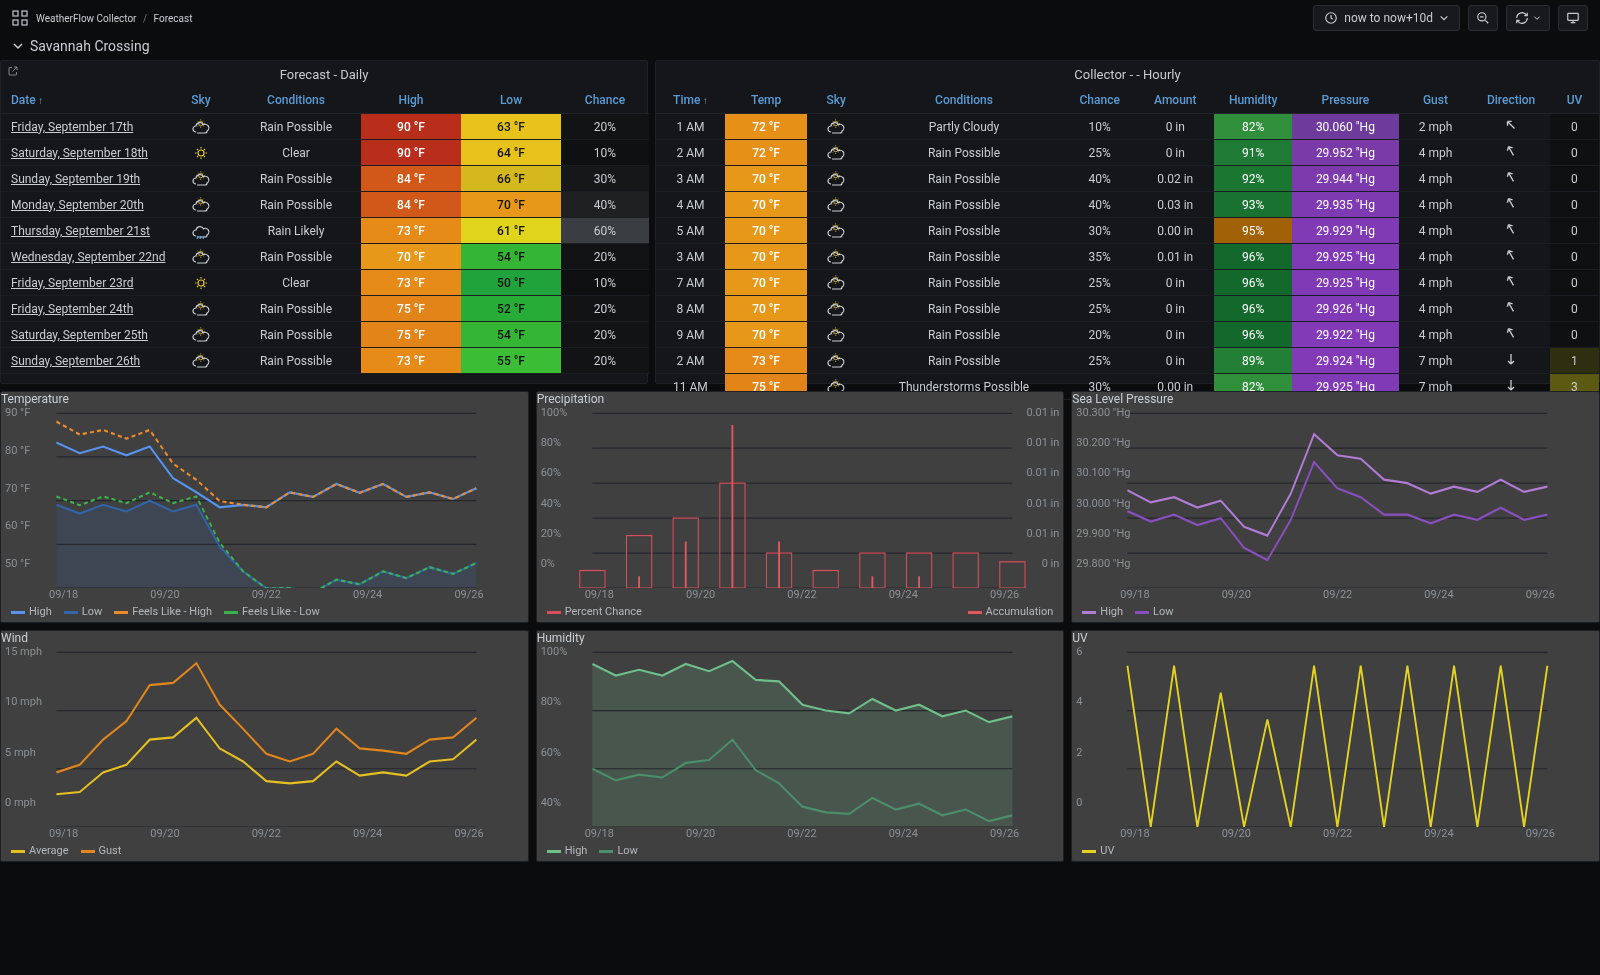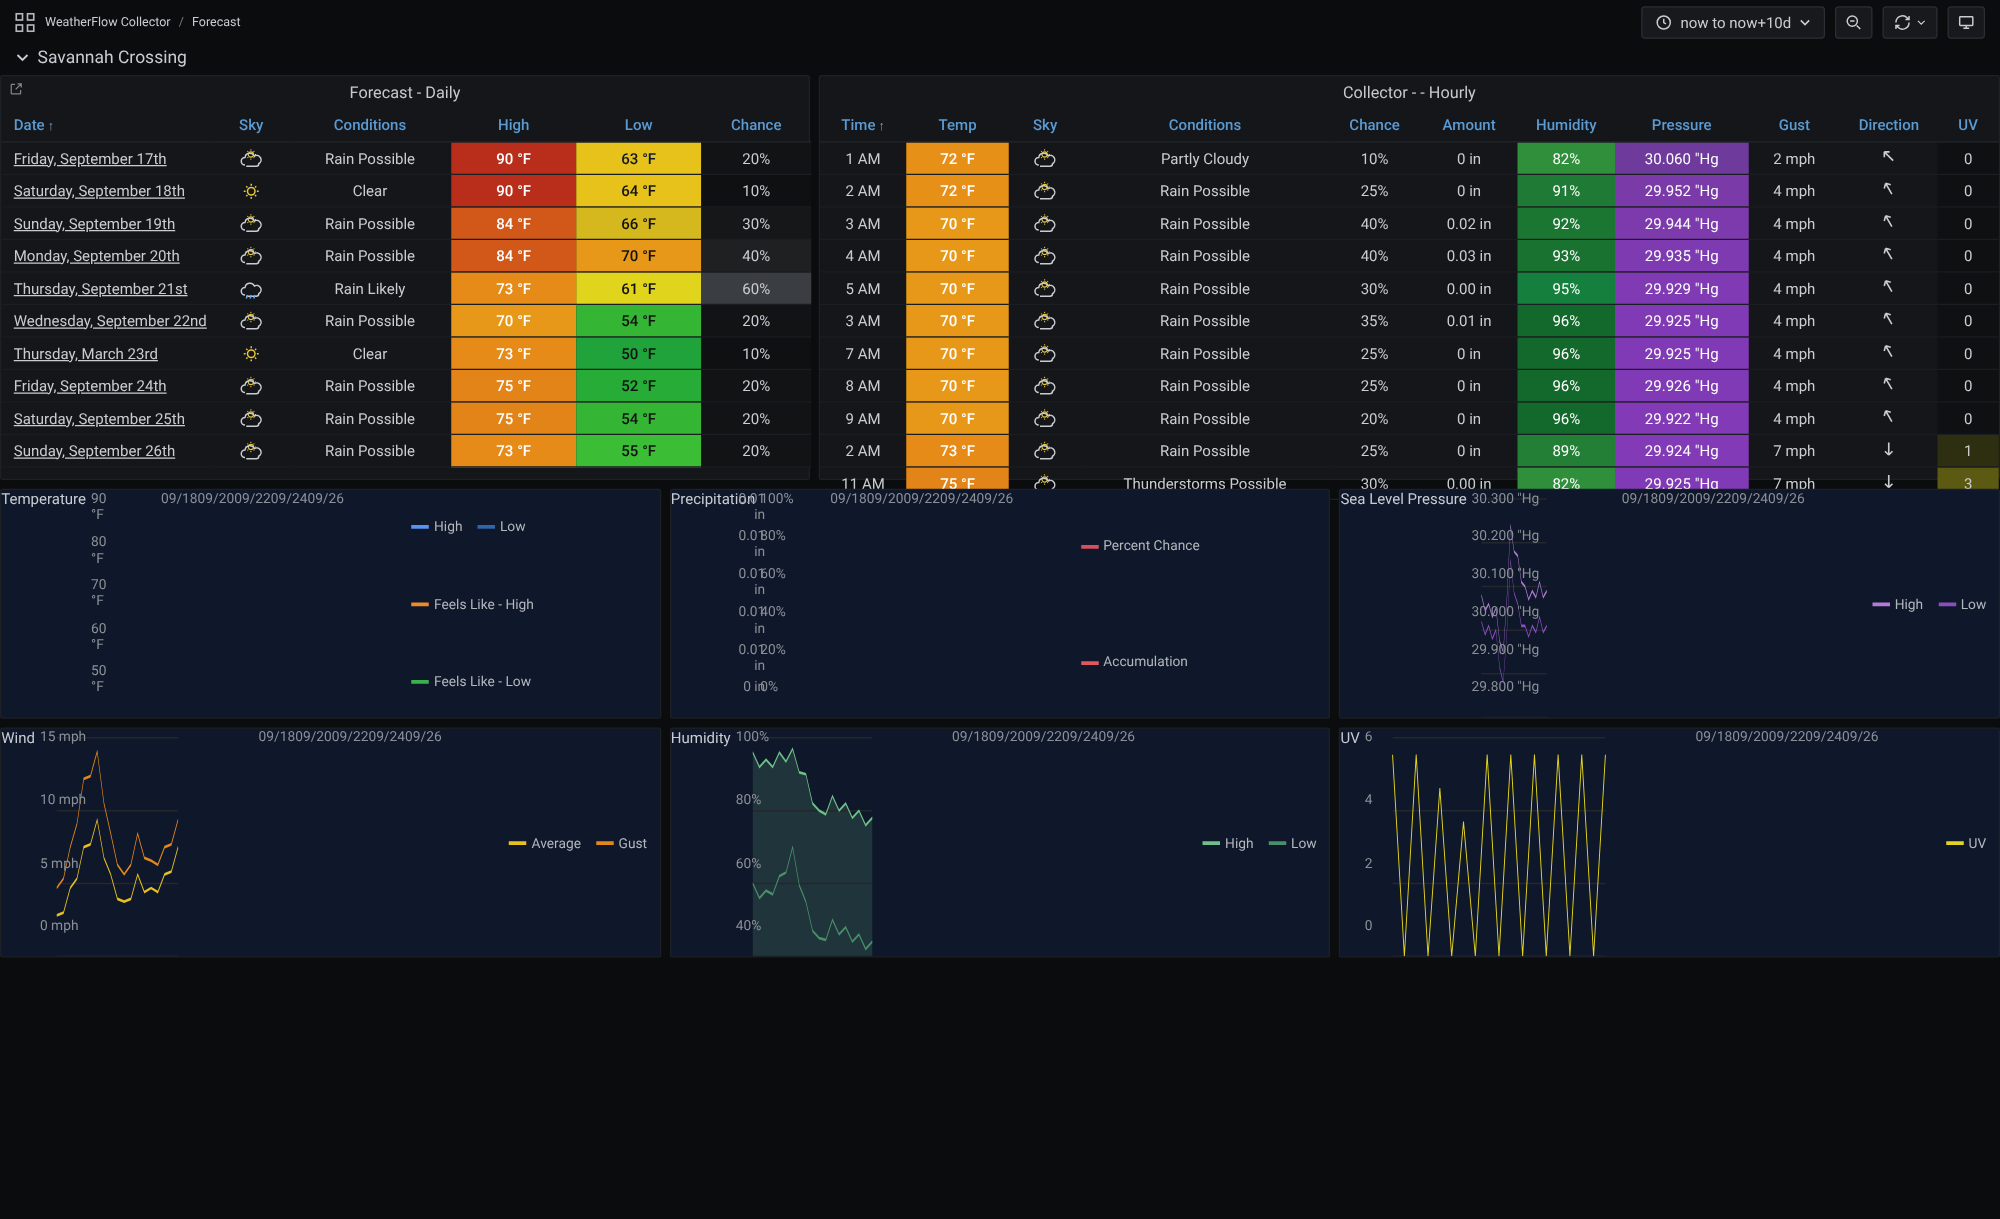--- a/index.html
+++ b/index.html
@@ -22,21 +22,21 @@
   th.left{text-align:left;padding-left:10px}
   td{height:26px;text-align:center;font-size:12px;color:#c9cdd2;border-bottom:1px solid #1a1d21}
   td.left{text-align:left;padding-left:10px;text-decoration:underline}
   .sort-ind{font-size:10px;color:#7fa3c4}
   .skycell svg{width:22px;height:16px;display:block;margin:0 auto}
   .tempcell{color:#fff;font-weight:500}
   .dir-arrow{display:inline-block;width:12px;height:12px}
   .legend{display:flex;gap:12px;align-items:center;padding:4px 10px;font-size:11px;color:#b3b7bc;flex-wrap:wrap}
   .legend .sw{width:14px;height:3px;display:inline-block;margin-right:4px;vertical-align:middle}
   .charts{display:grid;grid-template-columns:repeat(3,1fr);gap:7px;padding:7px 0 0 0;width:1600px}
-  .chart-panel{background:#0f172a;border:1px solid #1d2024;border-radius:2px;height:184px;display:flex;}
+  .chart-panel{background:#404040;border:1px solid #1d2024;border-radius:2px;height:232px;display:flex;flex-direction:column}
   .chart-body{flex:1;position:relative;padding:0 6px}
   .xlabels{display:flex;justify-content:space-between;padding:0 10px;color:#8c9096;font-size:11px}
   .ylabels{position:absolute;left:4px;top:0;bottom:18px;display:flex;flex-direction:column;justify-content:space-between;color:#8c9096;font-size:11px}
   .ylabels.r{left:auto;right:4px;text-align:right}
   svg.plot{width:100%;height:100%}
 </style>
 </head>
 <body>
 
 <div class="topbar">
@@ -255,21 +255,21 @@
                 </g>
                 <path d="M6 13a3 3 0 0 1 0-6 4 4 0 0 1 7.5-1.2A3 3 0 0 1 17 12a2 2 0 0 1-2 2H7" fill="none" stroke="#c9cdd2" stroke-width="1.2"></path>
               </svg>
             </td>
             <td>Rain Possible</td>
             <td class="tempcell" style="background:#e79818">70 °F</td>
             <td class="tempcell" style="background:#34b634;color:#111">54 °F</td>
             <td style="background:#121315">20%</td>
           </tr>
           <tr>
-            <td class="left">Thursday, March 23rd</td>
+            <td class="left">Friday, September 23rd</td>
             <td class="skycell">
               <svg viewBox="0 0 22 16">
                 <circle cx="11" cy="8" r="3" fill="none" stroke="#e6c63d" stroke-width="1.2"></circle>
                 <g stroke="#e6c63d" stroke-width="1.2">
                   <line x1="11" y1="2" x2="11" y2="3.5"></line>
                   <line x1="11" y1="12.5" x2="11" y2="14"></line>
                   <line x1="5" y1="8" x2="6.5" y2="8"></line>
                   <line x1="15.5" y1="8" x2="17" y2="8"></line>
                   <line x1="7" y1="4" x2="8" y2="5"></line>
                   <line x1="14" y1="11" x2="15" y2="12"></line>
@@ -549,21 +549,21 @@
                     <line x1="7" y1="12" x2="8" y2="11"></line>
                     <line x1="14" y1="5" x2="15" y2="4"></line>
                   </g>
                 </g>
                 <path d="M6 13a3 3 0 0 1 0-6 4 4 0 0 1 7.5-1.2A3 3 0 0 1 17 12a2 2 0 0 1-2 2H7" fill="none" stroke="#c9cdd2" stroke-width="1.2"></path>
               </svg>
             </td>
             <td>Rain Possible</td>
             <td>30%</td>
             <td>0.00 in</td>
-            <td style="background:#15803d;color:#fff">95%</td>
+            <td style="background:#a16207;color:#fff">95%</td>
             <td style="background:#803ab3;color:#fff">29.929 "Hg</td>
             <td>4 mph</td>
             <td><svg class="dir-arrow" viewBox="0 0 12 12">
                 <g transform="rotate(330 6 6)">
                   <path d="M6 1 L6 11 M6 1 L3 4 M6 1 L9 4" stroke="#c9cdd2" stroke-width="1.3" fill="none"></path>
                 </g>
               </svg></td>
             <td style="background:#0f1012">0</td>
           </tr>
           <tr>

